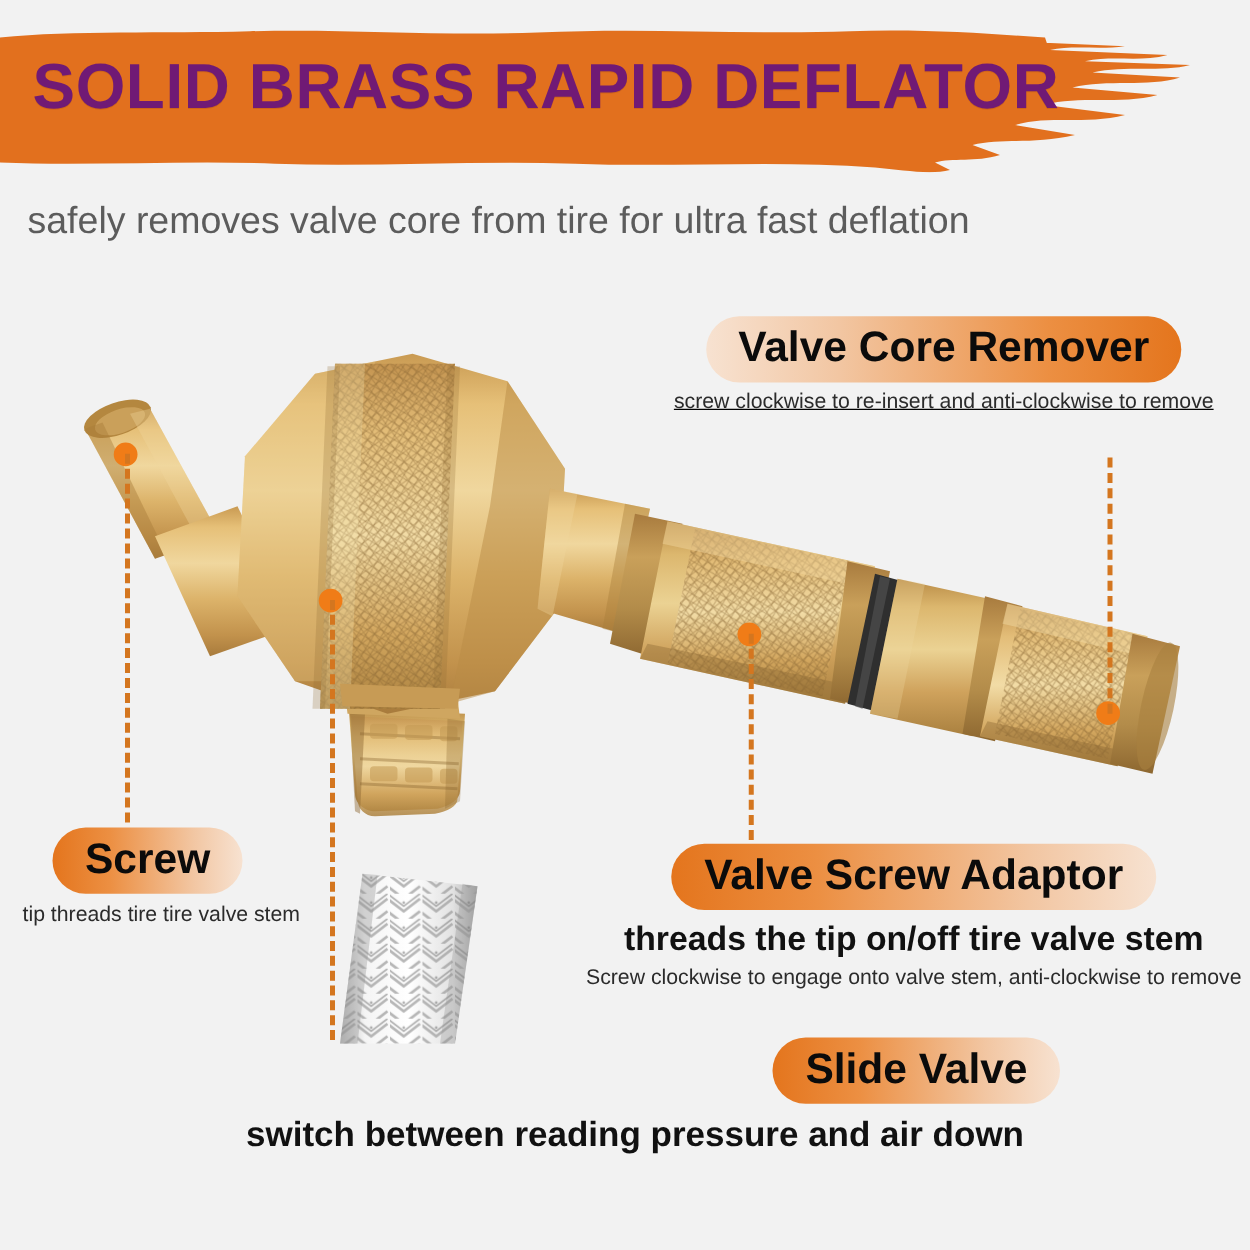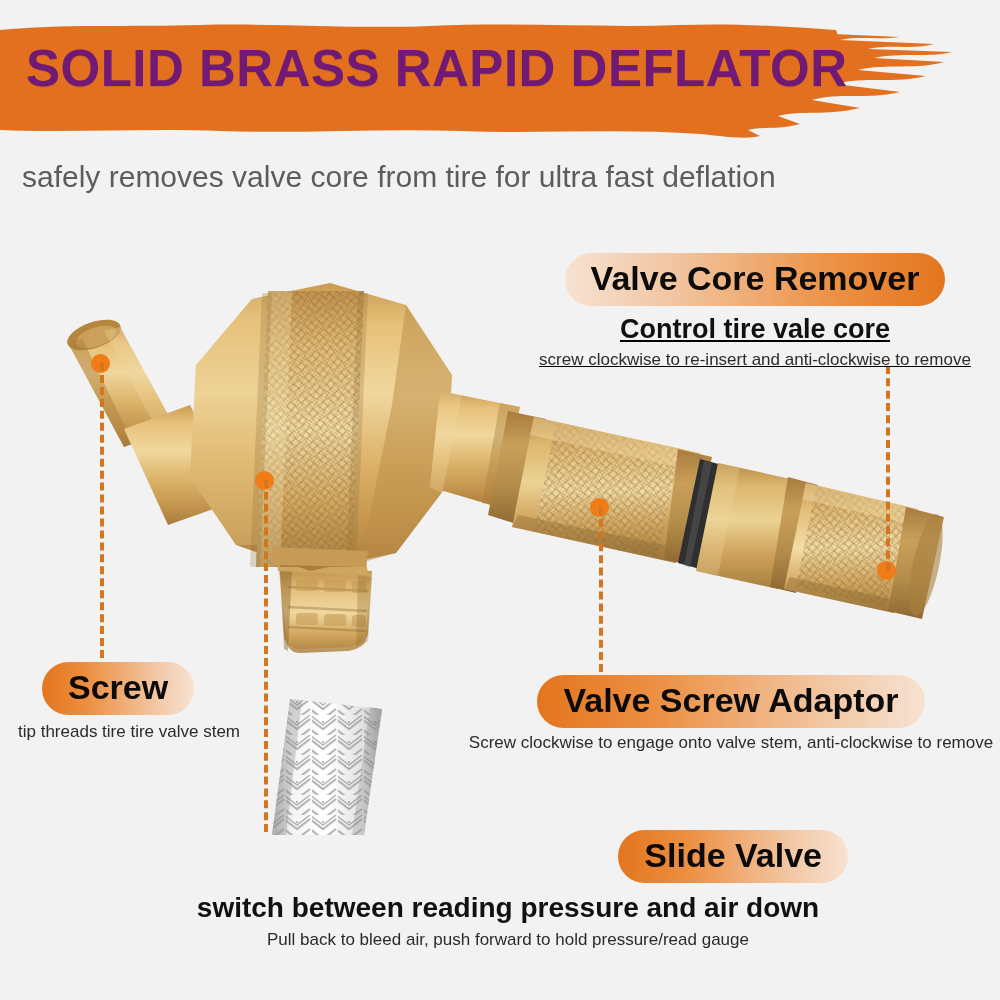--- a/index.html
+++ b/index.html
@@ -263,35 +263,34 @@
 <div class="lead-line" style="left:264px; top:480px; height:352px;"></div>
 
 <div class="lead-dot" style="left:599px; top:507px;"></div>
 <div class="lead-line" style="left:599px; top:507px; height:165px;"></div>
 
 <div class="lead-dot" style="left:886px; top:570px;"></div>
 <div class="lead-line" style="left:886px; top:366px; height:205px;"></div>
 
 <div class="callout ta-c" style="left:520px; top:253px; width:470px;text-decoration:underline;">
   <div class="pill g-right">Valve Core Remover</div>
-  <div class="sub1" style="margin-top:8px;">Control tire vale core</div>
   <div class="sub2" style="margin-top:5px;">screw clockwise to re-insert and anti-clockwise to remove</div>
 </div>
 
 <div class="callout ta-l" style="left:18px; top:662px; width:300px;">
   <div style="padding-left:24px;">
     <div class="pill g-left">Screw</div>
   </div>
   <div class="sub2" style="margin-top:7px; padding-left:0px;">tip threads tire tire valve stem</div>
 </div>
 
 <div class="callout ta-c" style="left:462px; top:675px; width:538px;">
   <div class="pill g-left">Valve Screw Adaptor</div>
+  <div class="sub1" style="margin-top:8px;">threads the tip on/off tire valve stem</div>
   <div class="sub2" style="margin-top:5px;">Screw clockwise to engage onto valve stem, anti-clockwise to remove</div>
 </div>
 
 <div class="callout ta-c" style="left:168px; top:830px; width:680px;">
   <div style="text-align:right; padding-left:46px;">
     <div class="pill g-left">Slide Valve</div>
   </div>
   <div class="sub1" style="margin-top:9px; font-size:28px;">switch between reading pressure and air down</div>
-  <div class="sub2" style="margin-top:6px;">Pull back to bleed air, push forward to hold pressure/read gauge</div>
 </div>
 
 </body></html>

